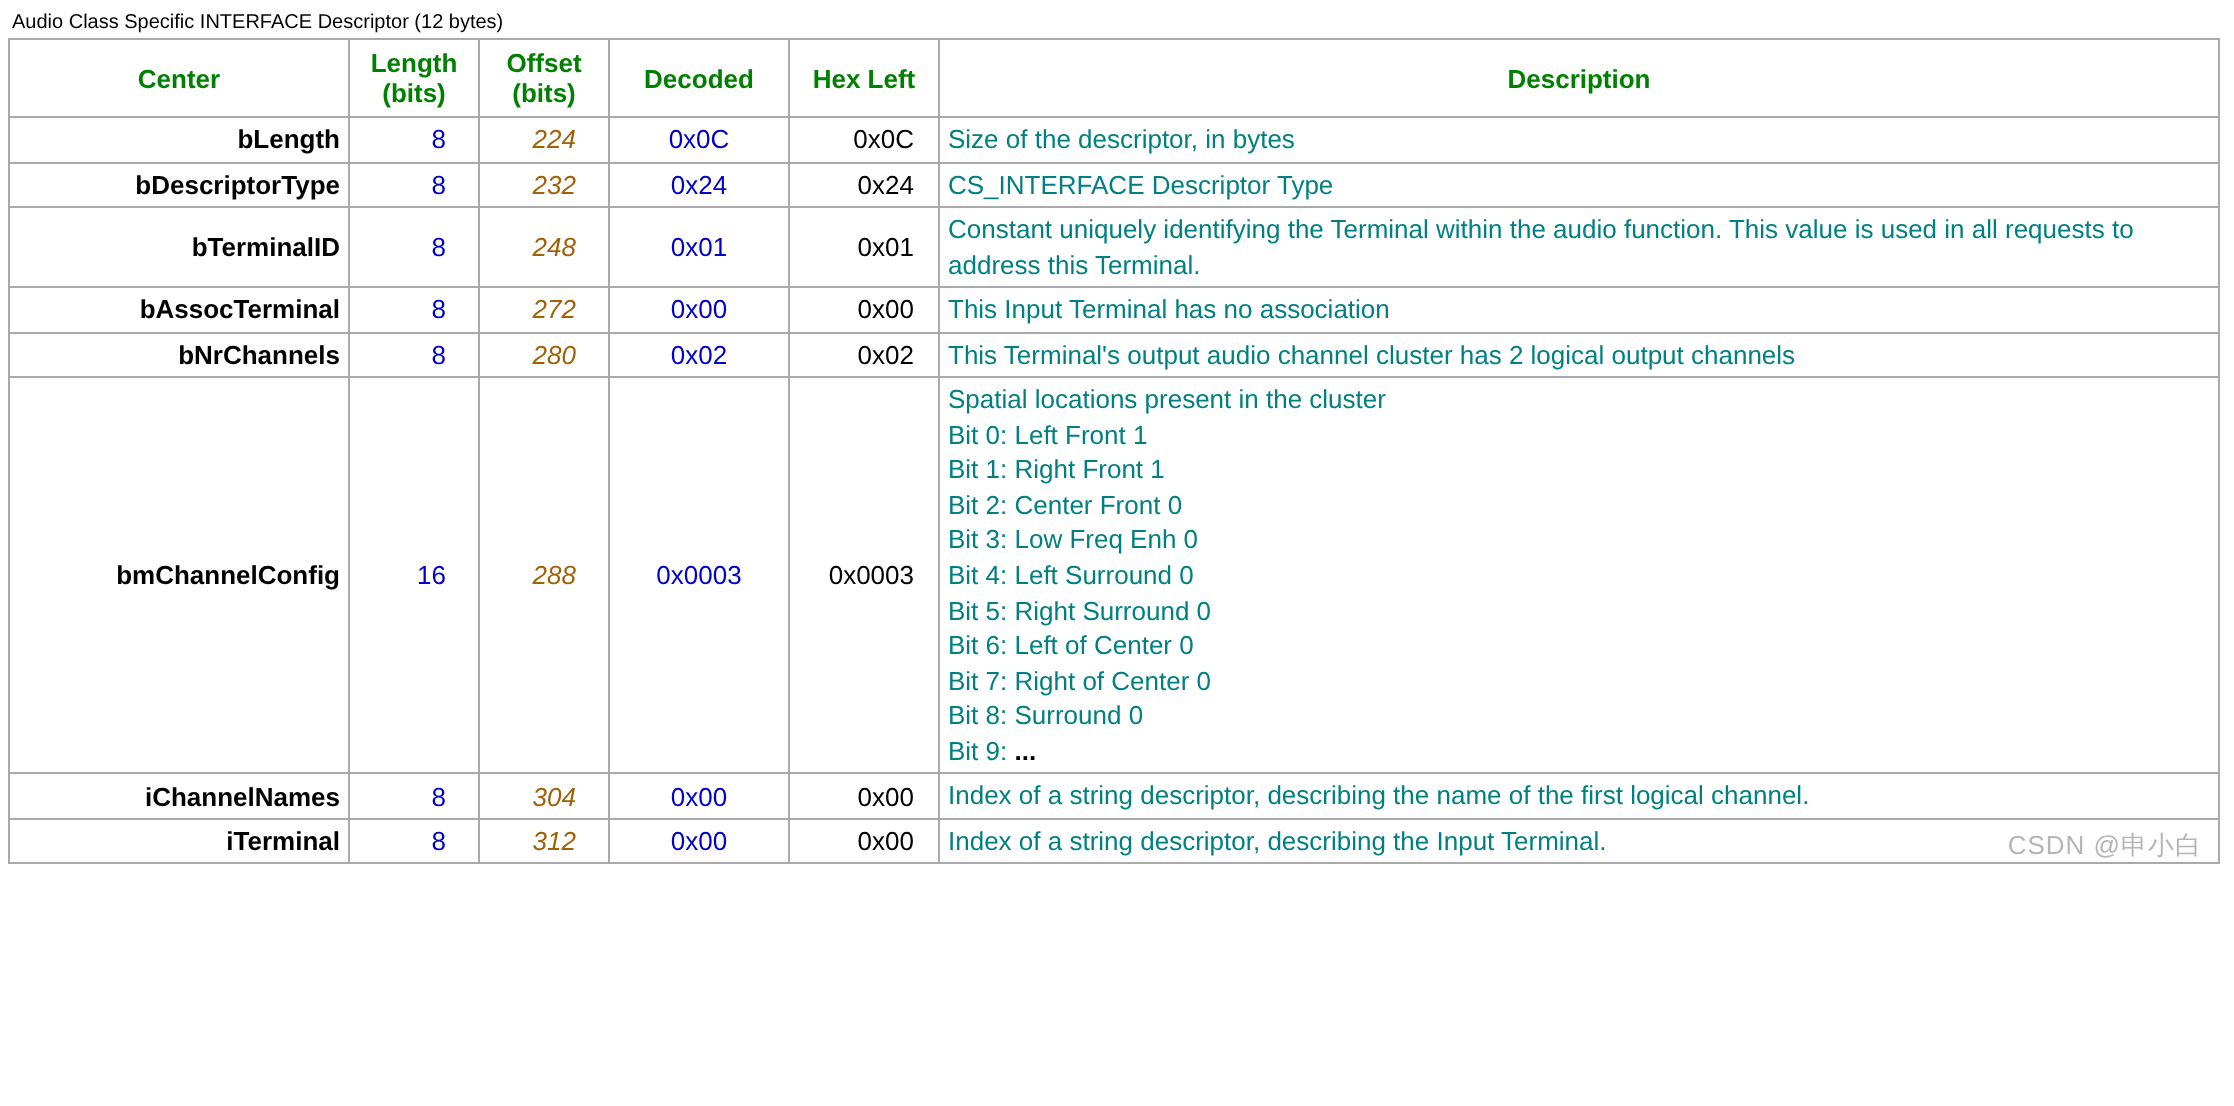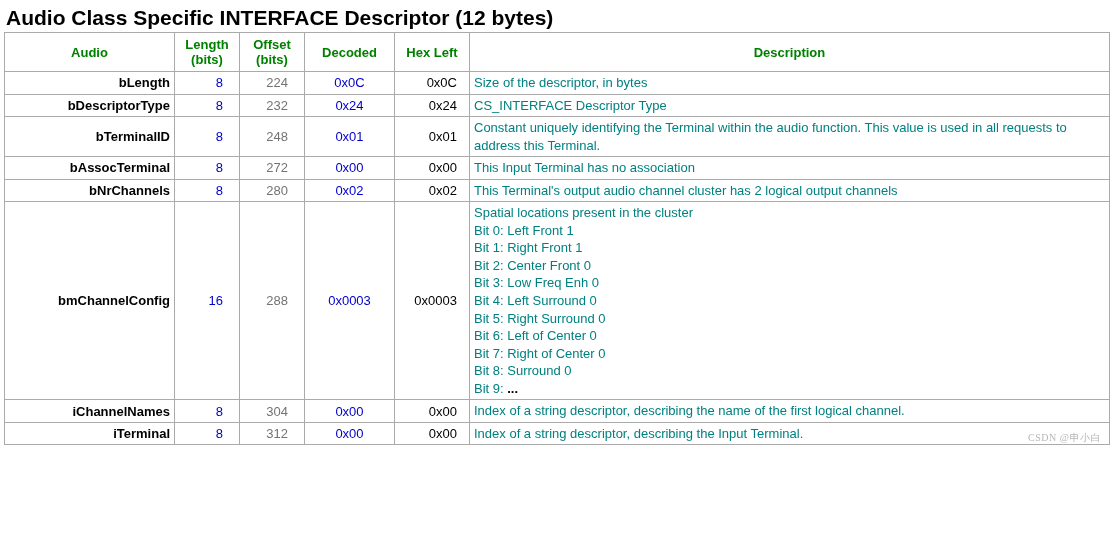--- a/index.html
+++ b/index.html
@@ -7,22 +7,22 @@
       font-size: 13px;
       margin: 0;
       padding: 4px;
       background: #fff;
       color: #000;
       width: 1117px;
       box-sizing: border-box;
       position: relative;
     }
     .title {
-      font-weight: bold;
-      font-size: 21px;
+      font-weight: normal;
+      font-size: 10px;
       margin: 2px 0 2px 2px;
       color: #000;
     }
     table {
       border-collapse: collapse;
       width: 1105px;
       table-layout: fixed;
     }
     th, td {
       border: 1px solid #aaa;
@@ -37,54 +37,53 @@
       height: 34px;
     }
     col.c-field { width: 170px; }
     col.c-len { width: 65px; }
     col.c-off { width: 65px; }
     col.c-dec { width: 90px; }
     col.c-hex { width: 75px; }
     col.c-desc { width: 640px; }
     td.field { text-align: right; font-weight: bold; padding-right: 4px; padding-left: 36px; }
     td.len { text-align: right; color: #0000cc; padding-right: 16px;}
-    td.off { text-align: right; color: #737373; padding-right: 16px;}
+    td.off { text-align: right; color: #a16207; padding-right: 16px; font-style: italic;}
     td.dec { text-align: center; color: #0000cc; }
     td.hex { text-align: right; color: #000; padding-right: 12px;}
     td.desc { color: #008080; text-align: left; padding-left: 4px; }
     .desc div { line-height: 1.35; }
     .dots { font-weight: bold; color: #000; }
     .watermark {
       position: absolute;
       right: 16px;
       bottom: 4px;
       color: rgba(120,120,120,0.55);
-      font-size: 10px;
+      font-size: 13px;
       letter-spacing: 0.5px;
       pointer-events: none;
-      font-family: Liberation Serif, serif;
     }
   </style>
 </head>
 <body>
 
 <div class="title">Audio Class Specific INTERFACE Descriptor (12 bytes)</div>
 
 <table>
   <colgroup>
     <col class="c-field">
       <col class="c-len">
       <col class="c-off">
       <col class="c-dec">
       <col class="c-hex">
       <col class="c-desc">
   </colgroup>
   <thead>
     <tr>
-      <th>Audio</th>
+      <th>Center</th>
       <th>Length (bits)</th>
       <th>Offset (bits)</th>
       <th>Decoded</th>
       <th>Hex Left</th>
       <th>Description</th>
     </tr>
   </thead>
   <tbody id="tbody">
       <tr>
         <td class="field">bLength</td>

